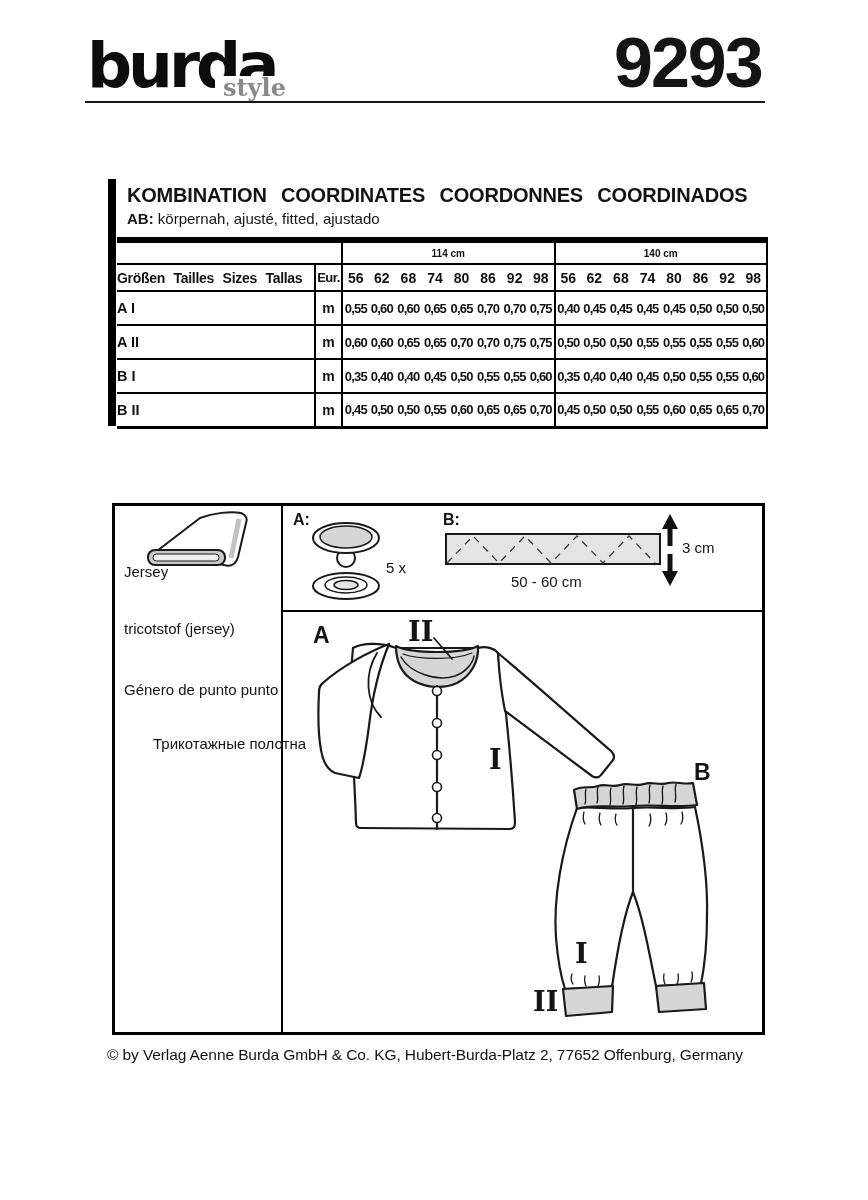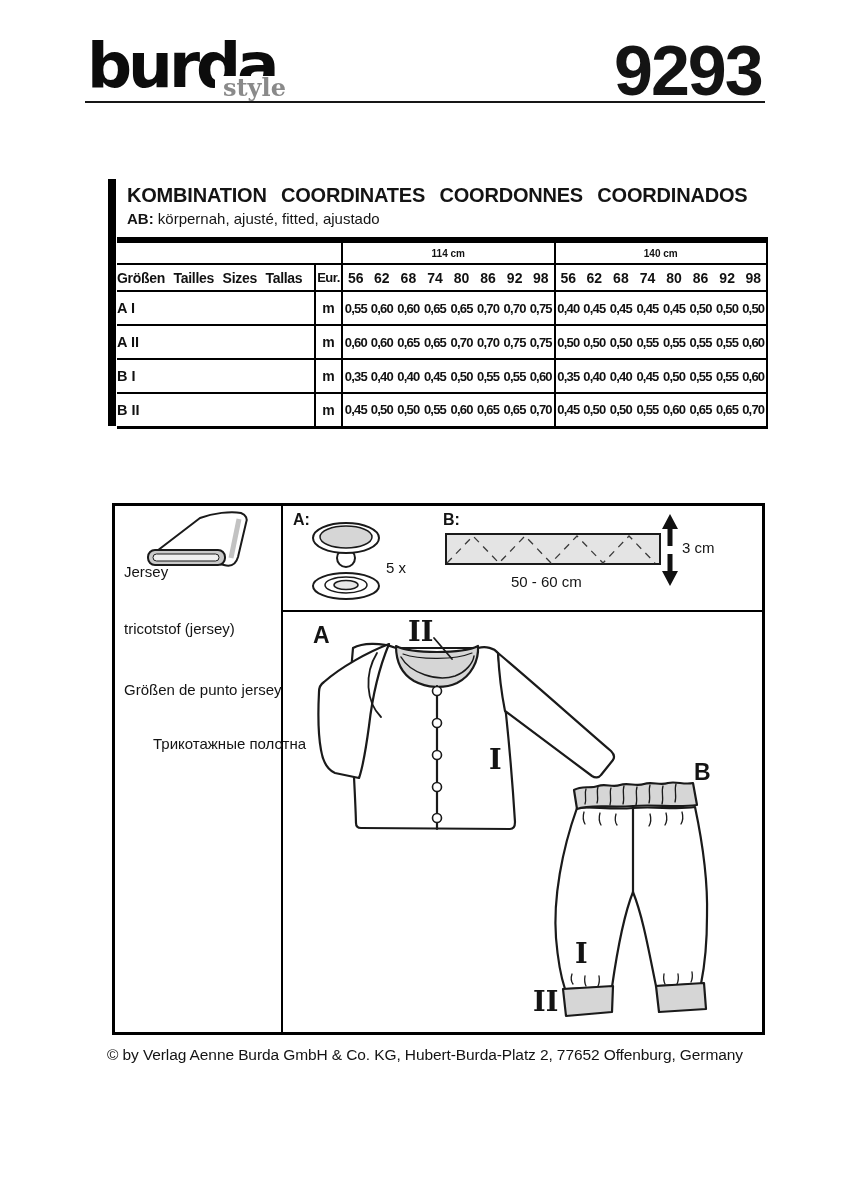--- a/index.html
+++ b/index.html
@@ -66,21 +66,21 @@
   .copyright { font-size:15.5px; color:#141414; letter-spacing:-0.1px; white-space:nowrap; }
 </style>
 </head>
 <body>
 
 <div class="page">
 
   <div class="abs header-rule" style="left:85px; top:101px; width:680px;"></div>
   <div class="abs brand-word" style="left:87px; top:34px;">burda</div>
   <div class="abs brand-sub" style="left:215px; top:76px;">style</div>
-  <div class="abs pattern-number" style="left:614px; top:28px;margin-top:8px;">9293</div>
+  <div class="abs pattern-number" style="left:614px; top:28px;">9293</div>
 
   <div class="abs left-bar" style="left:108px; top:179px; height:247px;"></div>
   <div class="abs section-title" style="left:127px; top:184px;">KOMBINATION COORDINATES COORDONNES COORDINADOS</div>
   <div class="abs section-subtitle" style="left:127px; top:210px;">
     <b>AB:</b>
     <span>körpernah, ajusté, fitted, ajustado</span>
   </div>
 
   <div class="abs" style="left:117px; top:237px;">
     <table class="reqtable">
@@ -206,21 +206,21 @@
     <div class="abs h-div" style="left:168px; top:104px; right:0;"></div>
 
     <svg class="abs" style="left:30px; top:2px;" width="112" height="62" viewBox="0 0 112 62">
       <path d="M 8,46 L 55,10 C 68,5 86,3 96,5 C 101,7 103,11 101,15 L 93,49 C 91,56 86,59 79,57 L 62,53" fill="#ffffff" stroke="#1a1a1a" stroke-width="2" stroke-linejoin="round"></path>
       <path d="M 94,11 L 86,50" fill="none" stroke="#c2c2c2" stroke-width="5"></path>
       <rect x="3" y="42" width="77" height="15" rx="7" fill="#c9c9c9" stroke="#1a1a1a" stroke-width="2"></rect>
       <rect x="8" y="46" width="66" height="7" rx="3.5" fill="#efefef" stroke="#1a1a1a" stroke-width="1"></rect>
     </svg>
     <span class="abs fabric-name" style="left:9px; top:57px;">Jersey</span>
     <span class="abs fabric-name" style="left:9px; top:114px;">tricotstof (jersey)</span>
-    <span class="abs fabric-name" style="left:9px; top:175px;">Größen de punto jersey</span>
+    <span class="abs fabric-name" style="left:9px; top:175px;">Género de punto punto</span>
     <span class="abs fabric-name" style="left:9px; top:229px;margin-left:29px;">Трикотажные полотна</span>
 
     <span class="abs notion-label" style="left:178px; top:5px;">A:</span>
     <svg class="abs" style="left:185px; top:12px;" width="95" height="85" viewBox="0 0 95 85">
       <circle cx="46" cy="40" r="9" fill="#ffffff" stroke="#1a1a1a" stroke-width="2"></circle>
       <ellipse cx="46" cy="20" rx="33" ry="15" fill="#ffffff" stroke="#1a1a1a" stroke-width="2"></ellipse>
       <ellipse cx="46" cy="19" rx="26" ry="11" fill="#d6d6d6" stroke="#1a1a1a" stroke-width="1.5"></ellipse>
       <ellipse cx="46" cy="68" rx="33" ry="13" fill="#ffffff" stroke="#1a1a1a" stroke-width="2"></ellipse>
       <ellipse cx="46" cy="67" rx="21" ry="8" fill="none" stroke="#1a1a1a" stroke-width="1.5"></ellipse>
       <ellipse cx="46" cy="67" rx="12" ry="4.5" fill="#e6e6e6" stroke="#1a1a1a" stroke-width="1.5"></ellipse>

